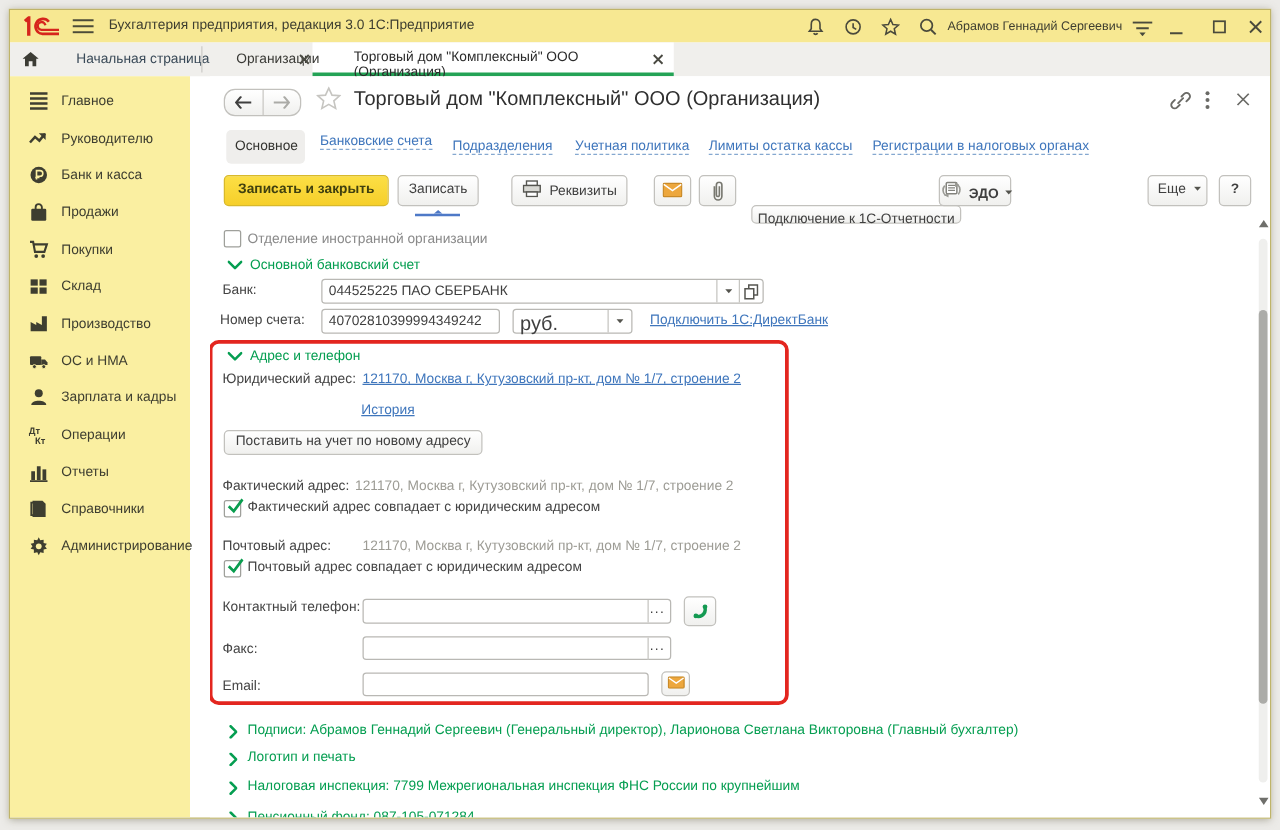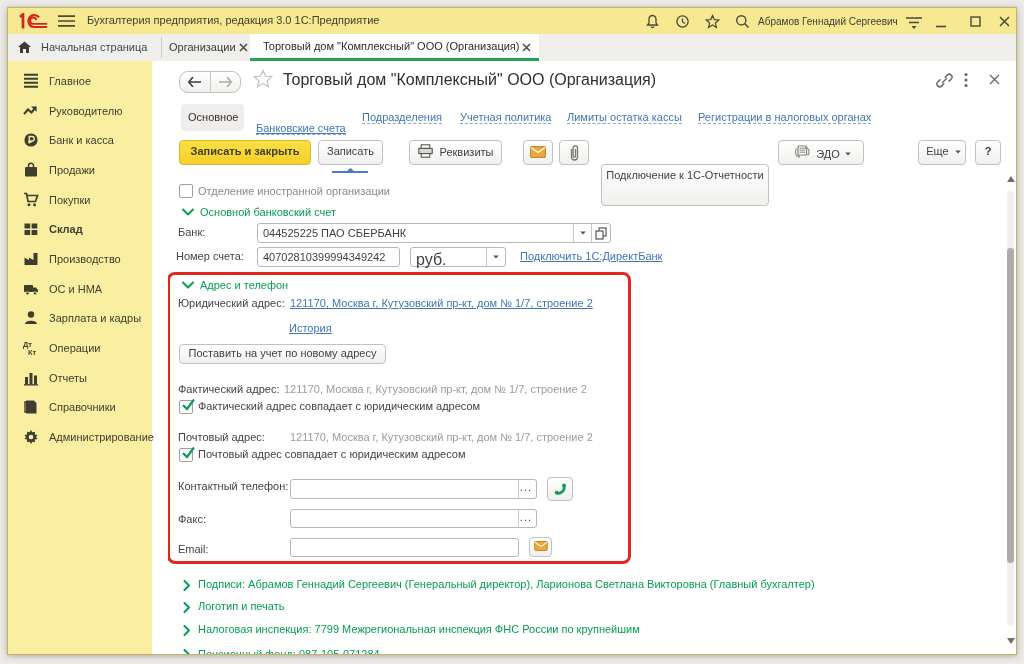--- a/index.html
+++ b/index.html
@@ -7,21 +7,21 @@
 html,body { width:1024px; height:664px; }
 body { background:#ECEBE8; position:relative; overflow:hidden; }
 #win { position:absolute; left:7px; top:7px; width:1010px; height:648px; background:#FFFFFF; overflow:hidden;
   border:1px solid #BFB469; box-shadow:0 1px 6px rgba(110,105,80,.5); }
 .abs { position:absolute; }
 #topbar { position:absolute; left:0; top:0; width:100%; height:26px; background:#F7E892; }
 #topbar .ttl { position:absolute; left:79px; top:6px; font-size:11px; color:#3E3E30; }
 #topbar .uname { position:absolute; left:750px; top:8px; font-size:10px; color:#3E3E30; }
 #tabbar { position:absolute; left:0; top:26px; width:100%; height:27px; background:#F0EFEC; }
 .tabdiv { position:absolute; top:3px; height:21px; width:1px; background:#CCCBC7; }
-.tabtxt { font-size:11px; color:#3A4A58; }
+.tabtxt { font-size:11px; color:#3A4A58;margin-left:20px; }
 #tab3 { position:absolute; left:242px; top:0; width:289px; height:27px; background:#FFFFFF; border-bottom:3px solid #24A356; }
 #side { position:absolute; left:0; top:53px; width:144px; bottom:0; background:#FAEFA1; }
 .sitem { position:absolute; left:0; width:160px; height:30px; }
 .sitem svg { position:absolute; left:15px; top:7px; }
 .sitem .tx { position:absolute; left:41px; top:9px; font-size:11px; color:#3E3E30; white-space:nowrap; }
 #content { position:absolute; left:160px; top:53px; right:0; bottom:0; background:#FFFFFF; overflow:hidden; }
 .lbl { position:absolute; font-size:11px; color:#444444; white-space:nowrap; }
 .link { position:absolute; font-size:11px; color:#3F76BC; text-decoration:underline; white-space:nowrap; }
 .nav { position:absolute; font-size:11px; color:#3F76BC; border-bottom:1px dashed #85A8D0; white-space:nowrap; }
 .green { position:absolute; font-size:11px; color:#059E51; white-space:nowrap; }
@@ -135,21 +135,21 @@
       <span class="tx">Продажи</span>
       </div>
     <div class="sitem" style="top:124px;">
       <svg width="16" height="16" viewBox="0 0 16 16">
           <path d="M1 1.5 L3.5 1.5 L5 9.5 L12.5 9.5 L14.5 3.5 L4 3.5" fill="none" stroke="#3E3E30" stroke-width="1.7"></path>
           <circle cx="6" cy="12.8" r="1.5" fill="#3E3E30"></circle>
           <circle cx="11.5" cy="12.8" r="1.5" fill="#3E3E30"></circle>
         </svg>
       <span class="tx">Покупки</span>
       </div>
-    <div class="sitem" style="top:153px;font-weight:bold;">
+    <div class="sitem" style="top:153px;">
       <svg width="16" height="16" viewBox="0 0 16 16">
           <rect x="1.5" y="2.5" width="5.7" height="5" fill="#3E3E30"></rect>
           <rect x="8.6" y="2.5" width="5.7" height="5" fill="#3E3E30"></rect>
           <rect x="1.5" y="9" width="5.7" height="5" fill="#3E3E30"></rect>
           <rect x="8.6" y="9" width="5.7" height="5" fill="#3E3E30"></rect>
         </svg>
       <span class="tx">Склад</span>
       </div>
     <div class="sitem" style="top:183px;">
       <svg width="16" height="16" viewBox="0 0 16 16">
@@ -231,21 +231,21 @@
           <circle cx="2" cy="8" r="1.6"></circle>
           <circle cx="2" cy="13.5" r="1.6"></circle>
         </g>
     </svg>
     <svg class="abs" style="left:821px;top:13px" width="11" height="11" viewBox="0 0 11 11">
         <path d="M1 1 L10 10 M10 1 L1 10" stroke="#6A6A66" stroke-width="1.4"></path>
       </svg>
 
     <div class="abs" style="left:13px;top:43px;width:63px;height:27px;background:#EFEEEC;border-radius:4px;"></div>
     <div class="abs" style="left:20px;top:50px;font-size:11px;color:#33332F;">Основное</div>
-    <div class="nav" style="left:88px;top:61px;text-decoration:underline;">Банковские счета</div>
+    <div class="nav" style="left:88px;top:46px;">Банковские счета</div>
     <div class="nav" style="left:194px;top:50px;">Подразделения</div>
     <div class="nav" style="left:292px;top:50px;">Учетная политика</div>
     <div class="nav" style="left:399px;top:50px;">Лимиты остатка кассы</div>
     <div class="nav" style="left:530px;top:50px;">Регистрации в налоговых органах</div>
 
     <div class="btn" style="left:11px;top:79px;width:132px;height:25px;background:linear-gradient(#FCDF45,#F6CF2A);border-color:#D8B92B;">
       <span style="position:relative;top:4px;font-weight:bold;color:#40400F;">Записать и закрыть</span></div>
     <div class="btn" style="left:150px;top:79px;width:65px;height:25px;"><span style="position:relative;top:4px;">Записать</span></div>
     <div class="btn" style="left:241px;top:79px;width:93px;height:25px;">
       <svg style="position:relative;top:3px;left:-2px" width="15" height="14" viewBox="0 0 15 14">
@@ -256,22 +256,22 @@
       <span style="position:relative;top:1px;left:2px;">Реквизиты</span></div>
     <div class="btn" style="left:355px;top:79px;width:30px;height:25px;">
       <svg style="position:relative;top:5px" width="16" height="12" viewBox="0 0 16 12">
         <rect x="0.6" y="0.6" width="14.8" height="10.8" rx="1" fill="#EDA73D" stroke="#C98A28" stroke-width="1.1"></rect>
         <path d="M1 1.5 L8 6.5 L15 1.5" fill="none" stroke="#FFF" stroke-width="1.2"></path>
       </svg></div>
     <div class="btn" style="left:391px;top:79px;width:30px;height:25px;">
       <svg style="position:relative;top:4px" width="13" height="16" viewBox="0 0 13 16">
         <path d="M3.5 4 L3.5 12 A3 3 0 0 0 9.5 12 L9.5 3 A2.2 2.2 0 0 0 5.1 3 L5.1 11 A1.2 1.2 0 0 0 7.5 11 L7.5 4" fill="none" stroke="#77776F" stroke-width="1.3"></path>
       </svg></div>
-    <div class="btn" style="left:433px;top:79px;width:168px;height:42px;margin-top:24px;"><span style="position:relative;top:4px;">Подключение к 1С-Отчетности</span></div>
-    <div class="btn" style="left:610px;top:79px;width:86px;height:25px;">
+    <div class="btn" style="left:433px;top:79px;width:168px;height:15px;margin-top:24px;"><span style="position:relative;top:4px;">Подключение к 1С-Отчетности</span></div>
+    <div class="btn" style="left:583px;top:79px;width:58px;height:25px;font-weight:bold;">
       <svg style="position:relative;top:3px;left:-1px" width="16" height="16" viewBox="0 0 16 16">
         <rect x="4" y="2" width="8.5" height="9" rx="1" fill="#FFF" stroke="#83837D" stroke-width="1.2"></rect>
         <path d="M5.5 4.2h5.5M5.5 6.2h5.5M5.5 8.2h5.5" stroke="#83837D" stroke-width="1"></path>
         <path d="M2.8 4.5 A5.5 5.5 0 0 0 3.2 12.2 L5.5 12.2" fill="none" stroke="#9A9A94" stroke-width="1.3"></path>
         <path d="M13.6 11.5 A5.5 5.5 0 0 0 13.2 3.8 L11 3.8" fill="none" stroke="#9A9A94" stroke-width="1.3"></path>
         <path d="M5.8 10.5 L5.8 14 L2.5 12.2 Z" fill="#9A9A94"></path>
         <path d="M11 2 L11 5.6 L14.2 3.8 Z" fill="#9A9A94"></path>
       </svg>
       <span style="position:relative;top:1px;left:2px;">ЭДО</span>
       <svg style="position:relative;top:-1px;left:4px" width="6" height="4" viewBox="0 0 7 5">

